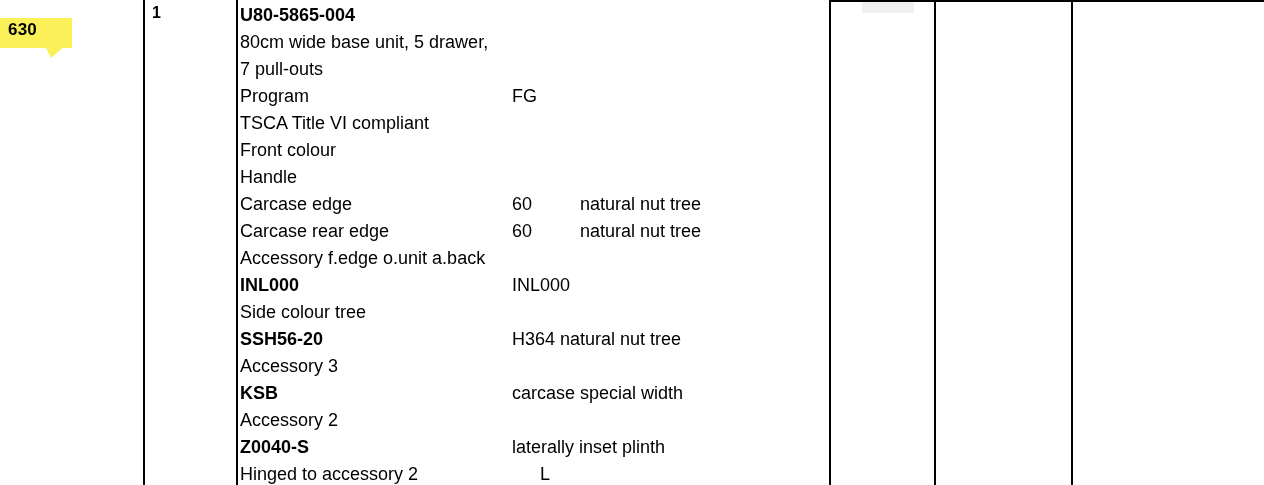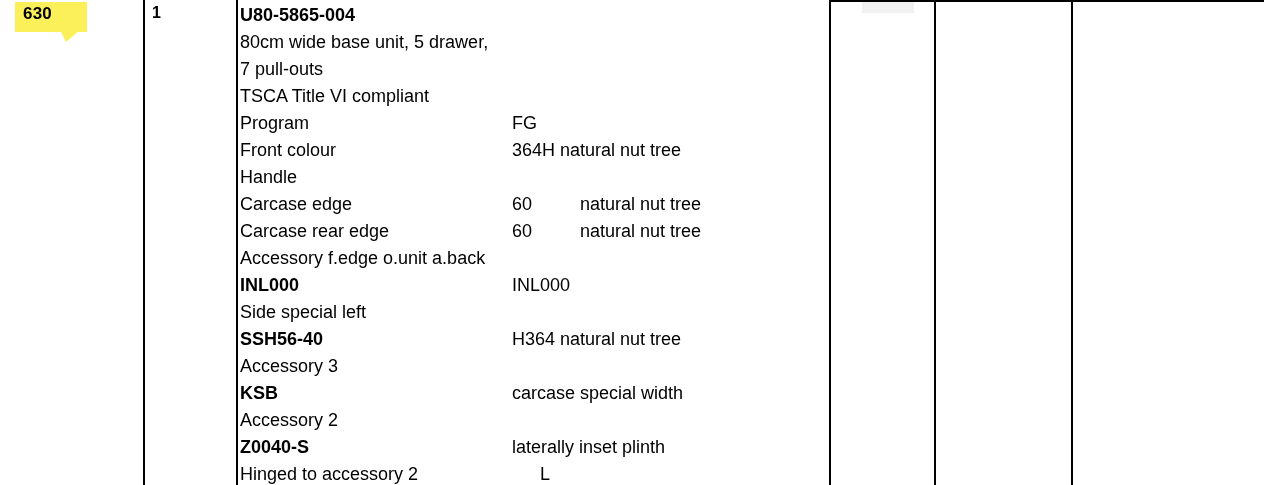--- a/index.html
+++ b/index.html
@@ -45,24 +45,23 @@
     top: 0px;
     width: 435px;
     height: 2px;
     background: #000000;
   }
 
   
   .hl-wrap {
     position: absolute;
     left: 0px;
-    top: 2px;
+    top: 18px;
     width: 86px;
     height: 46px;
-    margin-left: 15px;
   }
   .hl-shape {
     position: absolute;
     left: 0;
     top: 0;
     width: 72px;
     height: 30px;
     background: #fbf05a;
   }
   .hl-shape.tail {
@@ -152,30 +151,29 @@
     <div class="line">
       <span class="lbl b">U80-5865-004</span>
     </div>
     <div class="line">
       <span class="lbl">80cm wide base unit, 5 drawer,</span>
     </div>
     <div class="line">
       <span class="lbl">7 pull-outs</span>
     </div>
     <div class="line">
-      <span class="lbl">TSCA Title VI compliant</span>
-    </div>
-
-    <div class="line">
       <span class="lbl">Program</span>
       <span class="val num">FG</span>
     </div>
+
+    <div class="line">
+      <span class="lbl">TSCA Title VI compliant</span>
+    </div>
     <div class="line">
       <span class="lbl">Front colour</span>
-      <span class="val num">364H natural nut tree</span>
     </div>
     <div class="line">
       <span class="lbl">Handle</span>
     </div>
     <div class="line">
       <span class="lbl">Carcase edge</span>
       <span class="val num">60</span>
       <span class="val numtxt">natural nut tree</span>
     </div>
     <div class="line">
@@ -185,25 +183,25 @@
     </div>
     <div class="line">
       <span class="lbl">Accessory f.edge o.unit a.back</span>
       <span class="val num"></span>
     </div>
     <div class="line">
       <span class="lbl b">INL000</span>
       <span class="val num">INL000</span>
     </div>
     <div class="line">
-      <span class="lbl">Side special left</span>
-      <span class="val num"></span>
-    </div>
-    <div class="line">
-      <span class="lbl b">SSH56-40</span>
+      <span class="lbl">Side colour tree</span>
+      <span class="val num"></span>
+    </div>
+    <div class="line">
+      <span class="lbl b">SSH56-20</span>
       <span class="val num">H364 natural nut tree</span>
     </div>
     <div class="line">
       <span class="lbl">Accessory 3</span>
       <span class="val num"></span>
     </div>
     <div class="line">
       <span class="lbl b">KSB</span>
       <span class="val num">carcase special width</span>
     </div>

